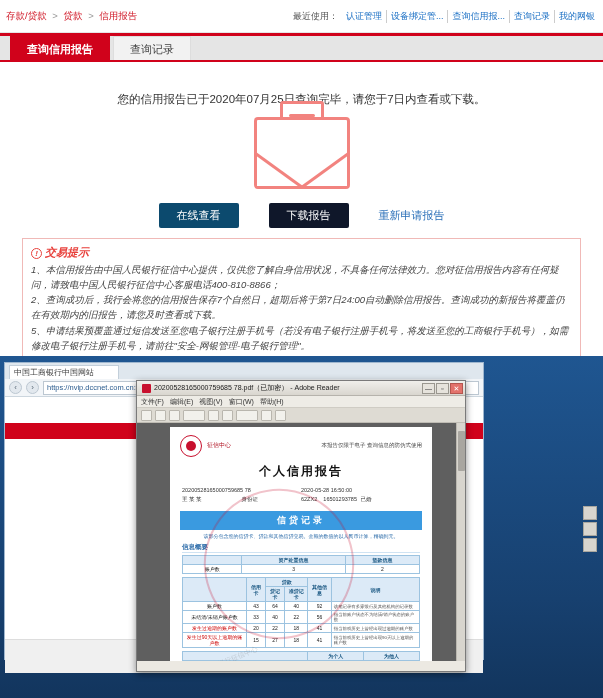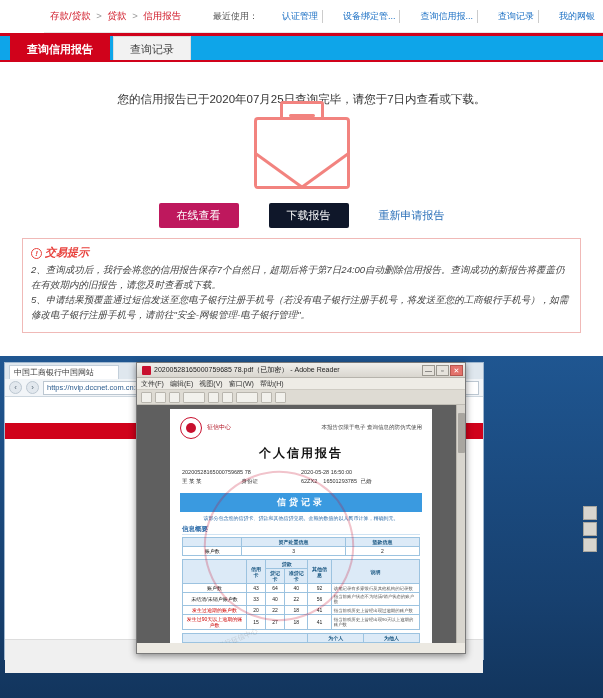--- a/index.html
+++ b/index.html
@@ -10,51 +10,51 @@
     font-size: 11px;
     background: #ffffff;
     color: #333;
     overflow: hidden;
     position: relative;
   }
 
   
   .web-app { position:absolute; left:0; top:0; width:603px; height:356px; background:#fff; overflow:hidden; }
 
-  .topbar { height:20px; background:#fff; border-bottom:1px solid #e6e6e6; display:flex; align-items:center; padding:16px 6px; font-size:9.5px;margin-left:44px; }
+  .topbar { height:20px; background:#fff; border-bottom:1px solid #e6e6e6; display:flex; align-items:center; padding:16px 6px; font-size:9.5px; }
   .crumb { color:#cf1322; }
   .crumb .sep { color:#999; margin:0 3px; }
   .crumb .cur { color:#cf1322; }
-  .top-right { margin-left:auto; display:flex; align-items:center; gap:16px; font-size:9px; color:#555; }
+  .top-right { margin-left:auto; display:flex; align-items:center; gap:0px; font-size:9px; color:#555; }
   .top-right .lbl { color:#555; margin-right:4px; }
   .top-right a { color:#1a6fc4; text-decoration:none; padding:0 4px; border-right:1px solid #ccc; }
   .top-right a:last-child { border-right:none; padding-right:2px; }
 
   .redline { height:3px; background:#d0021b; }
 
-  .tabs { display:flex; background:#0ea5e9; border-bottom:2px solid #d0021b; height:26px; align-items:flex-end; padding-left:10px; }
+  .tabs { display:flex; background:#e5e5e5; border-bottom:2px solid #d0021b; height:26px; align-items:flex-end; padding-left:10px; }
   .tab { height:24px; line-height:24px; padding:0 16px; font-size:11px; background:#f2f2f2; border:1px solid #ddd; border-bottom:none; color:#444; margin-right:3px; }
   .tab.active { background:#d0021b; color:#fff; border-color:#d0021b; font-weight:bold; }
 
   .panel { padding:16px 18px 6px 18px; }
   .notice { text-align:center; font-size:11.5px; color:#333; margin:14px 0 6px; }
 
   .envelope-wrap { display:flex; justify-content:center; margin:10px 0 4px; }
   .envelope { width:96px; height:72px; position:relative; }
   .env-body { position:absolute; inset:0; border:3px solid #f2837f; border-radius:4px; background:#fff; }
   .doc { position:absolute; left:50%; top:-16px; transform:translateX(-50%); width:44px; height:56px; background:#fff; border:3px solid #f2837f; border-radius:3px; }
   .doc i { display:block; height:3px; background:#f2837f; margin:7px auto 0; width:26px; border-radius:2px; }
   .doc i:first-child { margin-top:10px; }
   .env-mask { position:absolute; left:3px; right:3px; bottom:3px; height:40px; background:#fff; }
   .env-fold { position:absolute; left:0; bottom:0; width:96px; height:44px; overflow:hidden; }
   .env-fold:before { content:""; position:absolute; left:-2px; top:4px; width:66px; height:66px; border-top:3px solid #f2837f; transform:rotate(36deg); transform-origin:left top; }
   .env-fold:after { content:""; position:absolute; right:-2px; top:4px; width:66px; height:66px; border-top:3px solid #f2837f; transform:rotate(-36deg); transform-origin:right top; }
 
   .btn-row { display:flex; justify-content:center; gap:30px; margin:14px 0 6px; align-items:center; }
-  .btn { display:inline-block; padding:5px 18px; font-size:11px; color:#fff; background:#be185d; border:none; border-radius:2px; }
+  .btn { display:inline-block; padding:5px 18px; font-size:11px; color:#fff; background:#0c4a6e; border:none; border-radius:2px; }
   .btn.sec { background:#0f172a; }
   .link-btn { color:#2a6fb8; font-size:11px; text-decoration:none; }
 
   .tip-box { border:1px solid #f0b9b7; background:#fff; margin:10px 4px 0; padding:6px 8px 8px;font-style:italic; }
   .tip-title { color:#e8413c; font-size:11px; font-weight:bold; margin-bottom:3px; }
   .tip-title .ico { display:inline-block; width:11px; height:11px; border:1px solid #e8413c; border-radius:50%; line-height:9px; text-align:center; font-size:8px; margin-right:3px; }
   .tip-list { margin:0; padding:0; list-style:none; font-size:9.5px; line-height:1.55; color:#444; }
   .tip-list li { margin-bottom:1px; }
 
   
@@ -66,21 +66,21 @@
   .bgwin-tabs { height:16px; background:#dfe7ee; display:flex; align-items:flex-end; }
   .bgwin-tab { height:14px; background:#fff; border:1px solid #c3cfda; border-bottom:none; width:110px; font-size:8px; line-height:13px; padding-left:4px; color:#444; margin-left:4px; }
   .bgwin-nav { height:18px; background:#f2f5f8; border-bottom:1px solid #ccd6de; display:flex; align-items:center; padding:0 4px; gap:4px; }
   .nav-arrow { width:13px; height:13px; border-radius:50%; background:#e2e8ee; border:1px solid #bcc7d1; color:#5b6a78; font-size:8px; line-height:11px; text-align:center; }
   .url-bar { flex:1; height:14px; background:#fff; border:1px solid #bcc7d1; font-size:7.5px; line-height:12px; padding:0 3px; color:#2c5d8f; overflow:hidden; white-space:nowrap; }
   .bgwin-red { height:16px; background:#d0021b; margin-top:26px; }
   .bgwin-body { background:#fff; height:200px; }
   .bgwin-gray { height:34px; background:#f0f0f0; border-top:1px solid #ddd; }
 
   
-  .pdfwin { position:absolute; left:136px; top:6px; width:330px; height:292px; background:#ece9e2; border:1px solid #7a7a7a; box-shadow:0 2px 7px rgba(0,0,0,.45); }
+  .pdfwin { position:absolute; left:136px; top:24px; width:330px; height:292px; background:#ece9e2; border:1px solid #7a7a7a; box-shadow:0 2px 7px rgba(0,0,0,.45); }
   .pdf-title { height:15px; background:linear-gradient(180deg,#f0efeb,#d9d6cf); display:flex; align-items:center; padding:0 2px; border-bottom:1px solid #b6b3ac; }
   .pdf-title .ficon { width:9px; height:9px; background:#c8102e; border-radius:1px; margin:0 3px; }
   .pdf-title .ttext { font-size:7px; color:#222; white-space:nowrap; overflow:hidden; flex:1; }
   .wbtn { width:13px; height:11px; border:1px solid #9a978f; background:#e6e3dc; font-size:7px; line-height:9px; text-align:center; margin-left:1px; color:#333; }
   .wbtn.close { background:#e3726b; color:#fff; border-color:#b4564f; }
   .pdf-menu { height:12px; background:#eeece6; border-bottom:1px solid #cfccc4; font-size:7px; color:#333; display:flex; align-items:center; gap:6px; padding:0 4px; }
   .pdf-tools { height:15px; background:#dedbd3; border-bottom:1px solid #bfbcb4; display:flex; align-items:center; gap:3px; padding:0 4px; }
   .tool { width:11px; height:11px; background:#f2f1ec; border:1px solid #b9b6ae; border-radius:1px; }
   .tool.wide { width:22px; }
   .pdf-stage { position:absolute; left:0; right:0; top:42px; bottom:10px; background:#5f5f5f; display:flex; justify-content:center; padding-top:4px; }
@@ -169,20 +169,21 @@
       <button class="btn">在线查看</button>
       <button class="btn sec">下载报告</button>
       <a class="link-btn" href="#">重新申请报告</a>
     </div>
 
     <div class="tip-box">
       <div class="tip-title">
         <span class="ico">!</span><span>交易提示</span>
       </div>
       <ul class="tip-list">
+        <li>1、本信用报告由中国人民银行征信中心提供，仅供您了解自身信用状况，不具备任何法律效力。您对征信用报告内容有任何疑问，请致电中国人民银行征信中心客服电话400-810-8866；</li>
         <li>2、查询成功后，我行会将您的信用报告保存7个自然日，超期后将于第7日24:00自动删除信用报告。查询成功的新报告将覆盖仍在有效期内的旧报告，请您及时查看或下载。</li>
         <li>5、申请结果预覆盖通过短信发送至您电子银行注册手机号（若没有电子银行注册手机号，将发送至您的工商银行手机号），如需修改电子银行注册手机号，请前往"安全-网银管理-电子银行管理"。</li>
       </ul>
     </div>
   </div>
 </div>
 
 <div class="desktop">
 
   <div class="bgwin">

